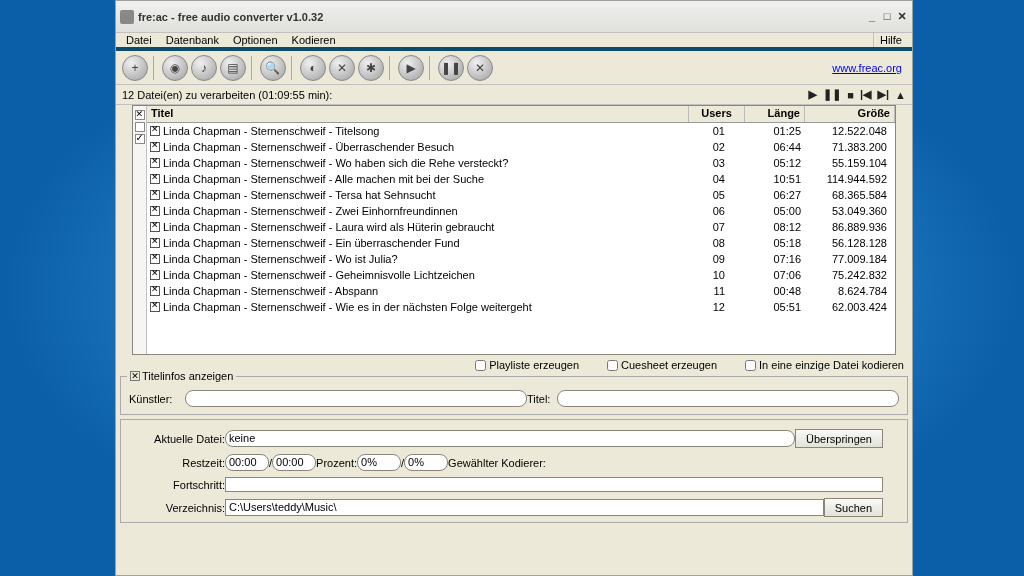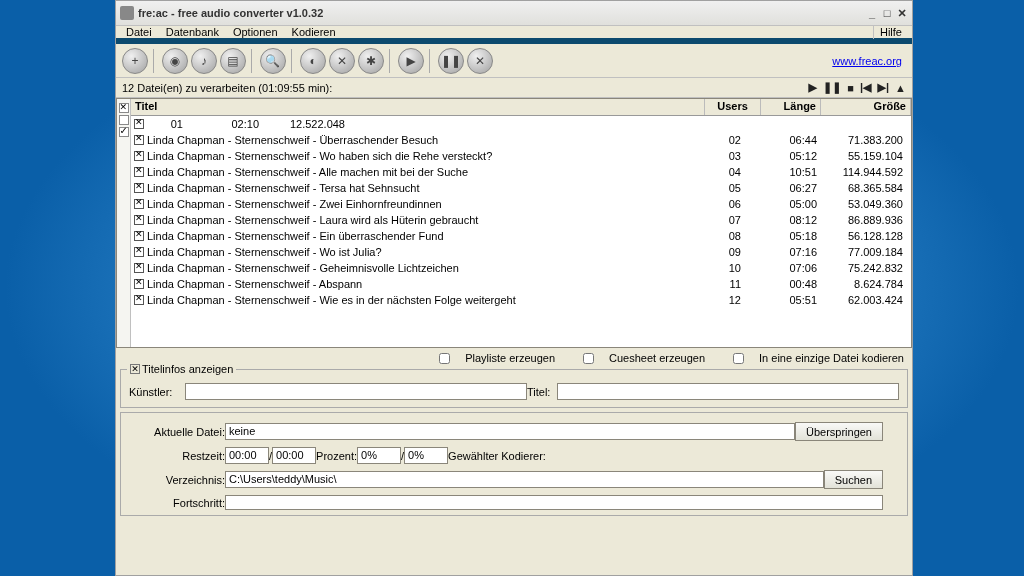--- a/index.html
+++ b/index.html
@@ -22,32 +22,32 @@
     
     .window {
       position: absolute; left: 115px; top: 0px;
       width: 798px; height: 576px;
       background: #ece9d8;
       border: 1px solid #a0a0a0;
       display: flex; flex-direction: column;
     }
     
     .titlebar {
-      height: 25px; background: linear-gradient(#f0f0f0, #e0e0dc);
+      height: 32px; background: linear-gradient(#f0f0f0, #e0e0dc);
       display: flex; align-items: center; padding: 0 4px;
       border-bottom: 1px solid #c0c0c0;
     }
     .titlebar .appicon { width: 14px; height: 14px; background: #888; margin-right: 4px; border-radius:2px;}
     .titlebar .title { flex: 1; font-weight: bold; color: #333; font-size: 11px; }
     .titlebar .winbtns { display: flex; gap: 3px; font-family: monospace; font-size: 10px; }
     .titlebar .wbtn { width: 12px; text-align: center; cursor: pointer; color:#333; font-weight:bold;}
     
     .menubar {
       height: 18px; background: #ece9d8; display: flex; align-items: center;
-      padding: 0 4px; border-bottom: 6px solid #0c4a6e; gap: 2px;
+      padding: 0 4px; border-bottom: 4px solid #0c4a6e; gap: 2px;
     }
     .menubar .menuitem { padding: 1px 6px; cursor: pointer; }
     .menubar .spacer { flex: 1; }
     .menubar .help { border-left: 1px solid #c0c0c0; padding-left: 6px;}
     
     .toolbar {
       height: 34px; background: #ece9d8; display: flex; align-items: center;
       padding: 2px 6px; gap: 3px; border-bottom: 1px solid #c0c0c0;
     }
     .toolbtn {
@@ -63,21 +63,21 @@
     .status-row {
       height: 20px; display: flex; align-items: center; padding: 0 6px;
       background: #ece9d8; border-bottom: 1px solid #c0c0c0;
     }
     .status-row .txt { flex: 1; }
     .playctrls { display: flex; gap: 6px; font-size: 11px; align-items:center;}
     .playctrls span { cursor: pointer; color:#222; font-weight:bold;}
     
     .list-container {
       flex: 0 0 250px; background: white; border: 1px solid #8a867a; 
-      margin: 0 0; display: flex; overflow: hidden;
+      margin: 0 16px; display: flex; overflow: hidden;
     }
     .checkcol { width: 14px; border-right: 1px solid #c0c0c0; background:#f5f5f1; padding-top:2px;}
     .checkcol .chk { width:10px; height:10px; border:1px solid #888; margin:2px auto; background:white; position:relative;}
     .checkcol .chk.x::after { content:'✕'; position:absolute; top:-2px; left:0; font-size:9px;}
     .checkcol .chk.v::after { content:'✓'; position:absolute; top:-3px; left:0; font-size:10px;}
     
     .listmain { flex:1; display:flex; flex-direction:column; }
     .listhead { display:flex; height:17px; background:#ece9d8; border-bottom:1px solid #999; font-weight:bold;}
     .listhead .col { border-right:1px solid #bbb; padding:1px 4px; }
     .col-titel { flex:1; }
@@ -91,42 +91,42 @@
     .row .chkbox::after{content:'✕'; position:absolute; top:-3px; left:0; font-size:9px;}
     .row .rtitel { flex:1; white-space:nowrap; overflow:hidden; }
     .row .rtrack { width:56px; text-align:right; padding-right:20px;}
     .row .rlange { width:60px; text-align:right; padding-right:4px;}
     .row .rgrobe { width:90px; text-align:right; padding-right:8px;}
     
     .checkrow {
       height:20px; display:flex; align-items:center; justify-content:flex-end; gap:14px;
       padding:0 8px; background:#ece9d8;
     }
-    .checkrow label { display:flex; align-items:center; gap:15px;padding-left:14px;}
+    .checkrow label { display:flex; align-items:center; gap:3px;padding-left:14px;}
     .checkrow input { width:11px; height:11px;}
     
     .groupbox {
       border:1px solid #aaa; margin:1px 4px 2px; background:#ece9d8; position:relative;
     }
     .groupbox .legend { position:absolute; top:-7px; left:6px; background:#ece9d8; padding:0 3px; font-size:11px; display:flex; align-items:center; gap:2px;}
     .groupbox .legend .closex { width:10px; height:10px; border:1px solid #777; text-align:center; line-height:8px; font-size:9px; cursor:pointer;}
     
     .formrow { display:flex; align-items:center; gap:0; padding:3px 8px; }
     .formrow .lbl { min-width:56px; text-align:left;}
     .formrow .fld { background:white; border:1px solid #8a867a; height:17px; padding:1px 3px; }
     .fld.long { flex:1; }
     .fld.short { width:44px; }
     
     .btn { background:linear-gradient(#f9f9f7,#e2e2d8); border:1px solid #8a867a; padding:1px 10px; height:19px; cursor:pointer;}
     
     .bottom-group { border:1px solid #aaa; margin:2px 4px; padding:6px 16px 2px;}
     
     .progressbar { flex:1; height:15px; border:1px solid #8a867a; background:white;}
     
-    .bottom-sunken { background:#f5f5f0; }
+    .bottom-sunken { background:#f5f5f0;border-radius:8px; }
   </style>
 </head>
 <body>
 <div class="desktop lines-bg">
 <div class="window">
 
   <div class="titlebar">
     <div class="appicon"></div>
     <div class="title">fre:ac - free audio converter v1.0.32</div>
     <div class="winbtns">
@@ -186,22 +186,23 @@
     <div class="listmain">
       <div class="listhead">
         <div class="col col-titel">Titel</div>
         <div class="col col-track">Users</div>
         <div class="col col-lange">Länge</div>
         <div class="col col-grobe">Größe</div>
       </div>
       <div class="listbody" id="listbody">
             <div class="row">
               <div class="chkbox"></div>
+              <div class="rtitel">Linda Chapman - Sternenschweif - Titelsong</div>
               <div class="rtrack">01</div>
-              <div class="rlange">02:10</div>
+              <div class="rlange">01:25</div>
               <div class="rgrobe">12.522.048</div>
             </div>
             <div class="row">
               <div class="chkbox"></div>
               <div class="rtitel">Linda Chapman - Sternenschweif - Überraschender Besuch</div>
               <div class="rtrack">02</div>
               <div class="rlange">06:44</div>
               <div class="rgrobe">71.383.200</div>
             </div>
             <div class="row">
@@ -317,24 +318,24 @@
       <div class="fld short bottom-sunken">00:00</div>
       <span> / </span>
       <div class="fld short bottom-sunken">00:00</div>
       <span>Prozent:</span>
       <div class="fld short bottom-sunken">0%</div>
       <span> / </span>
       <div class="fld short bottom-sunken">0%</div>
       <span>Gewählter Kodierer:</span>
     </div>
     <div class="formrow">
+      <span class="lbl" style="min-width:80px;text-align:right;">Fortschritt:</span>
+      <div class="progressbar"></div>
+    </div>
+    <div class="formrow">
       <span class="lbl" style="min-width:80px;text-align:right;">Verzeichnis:</span>
       <div class="fld long">C:\Users\teddy\Music\</div>
       <button class="btn">Suchen</button>
     </div>
-    <div class="formrow">
-      <span class="lbl" style="min-width:80px;text-align:right;">Fortschritt:</span>
-      <div class="progressbar"></div>
-    </div>
   </div>
 
 </div>
 </div>
 
 </body></html>

